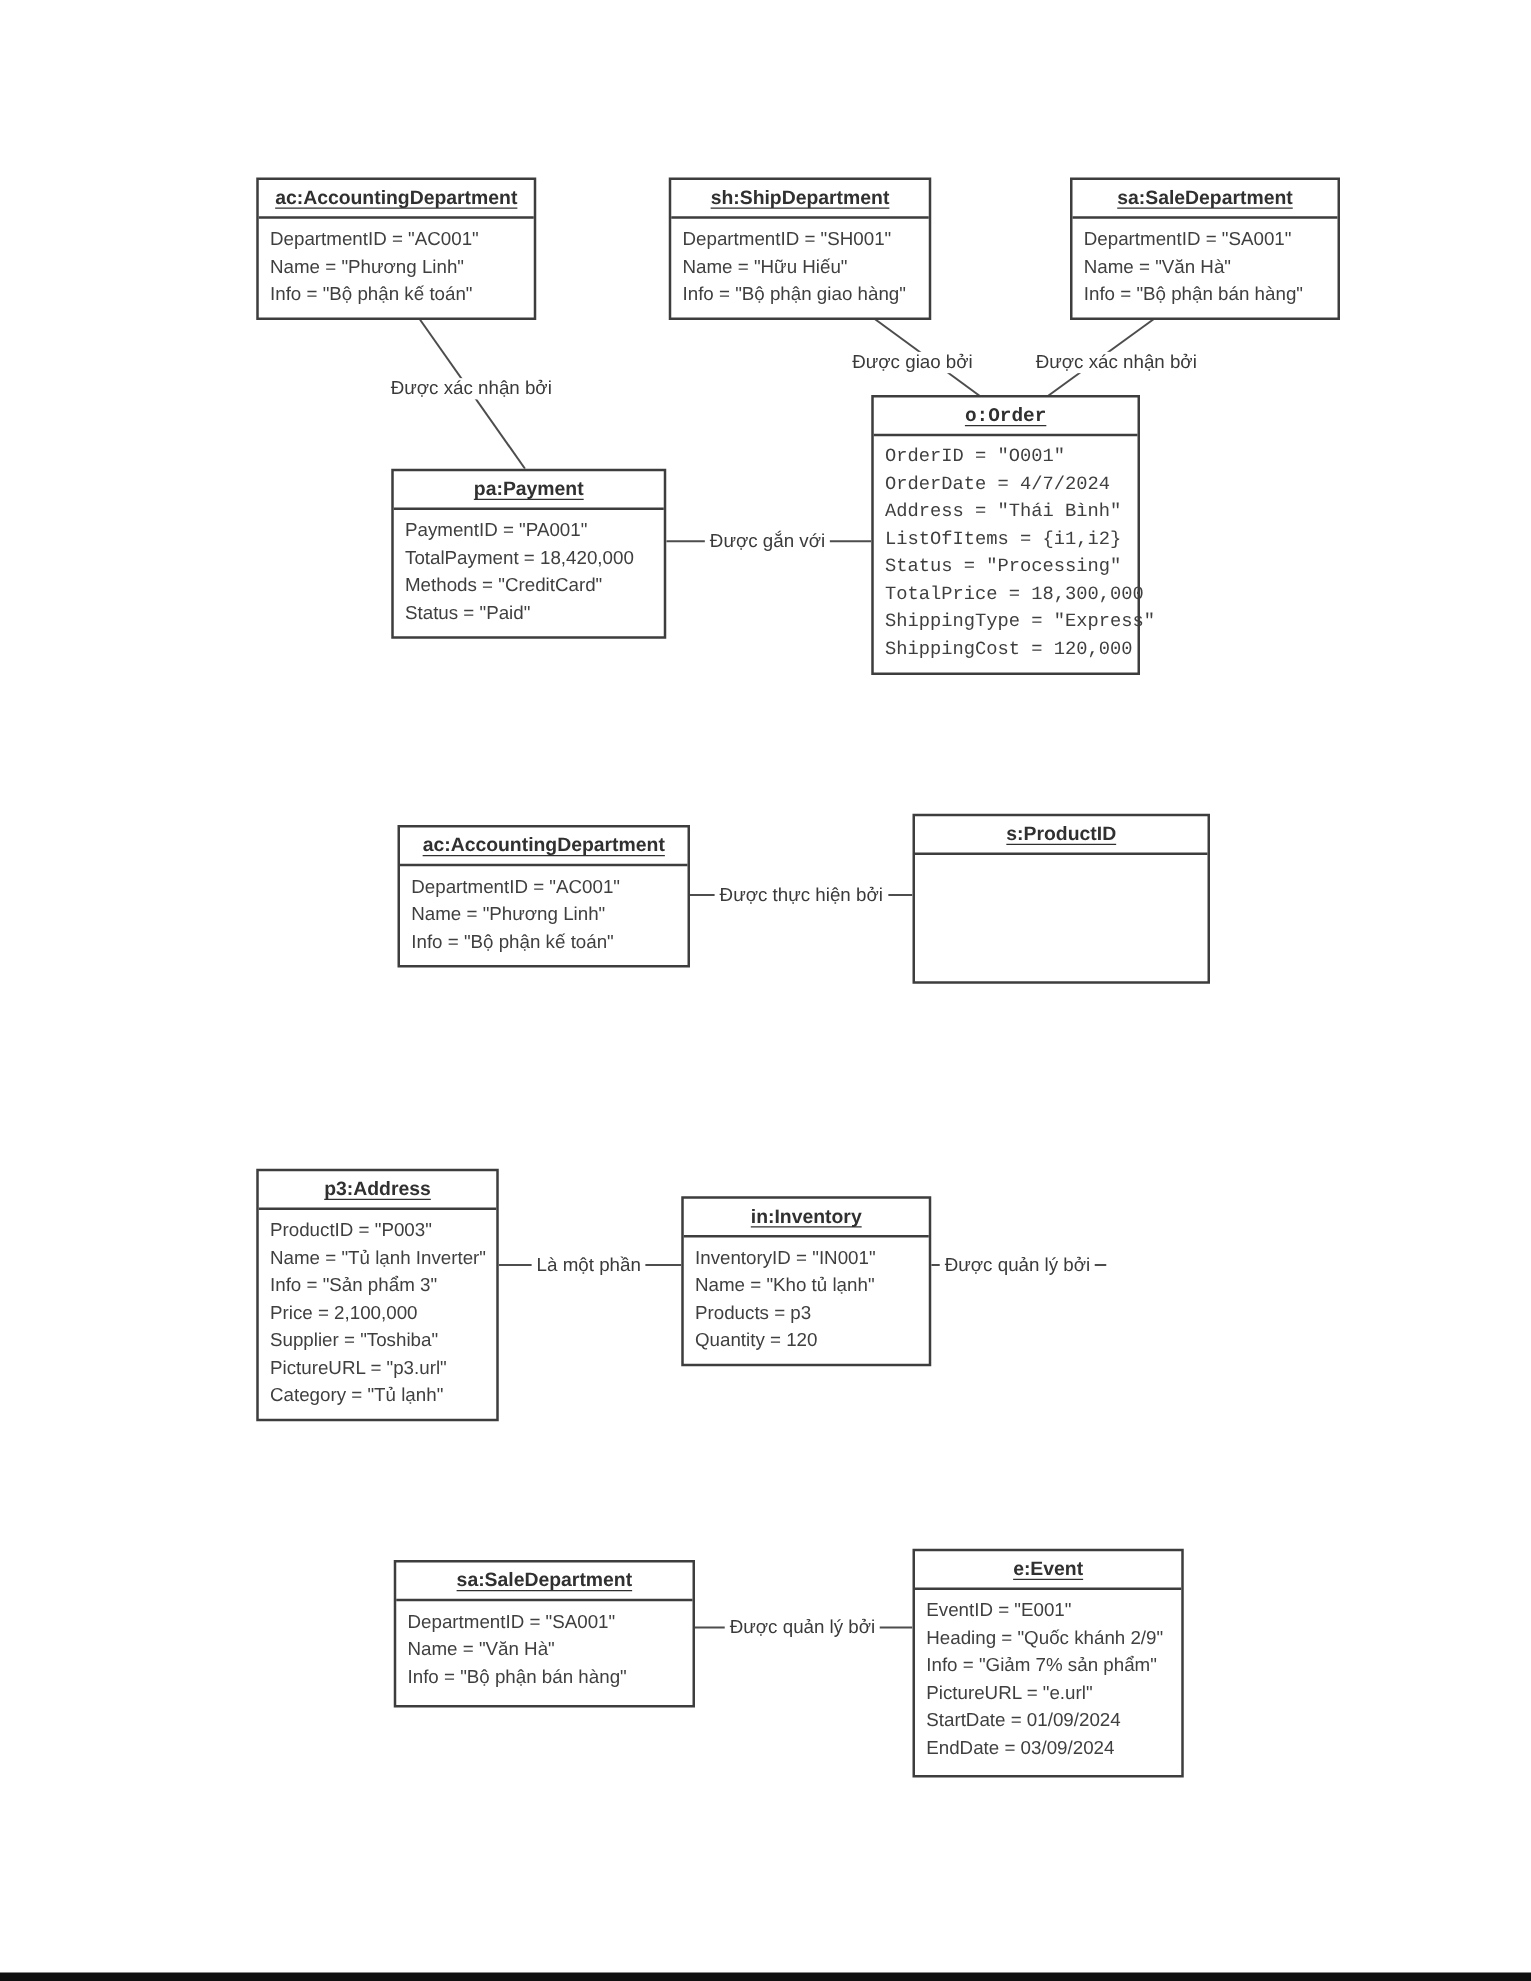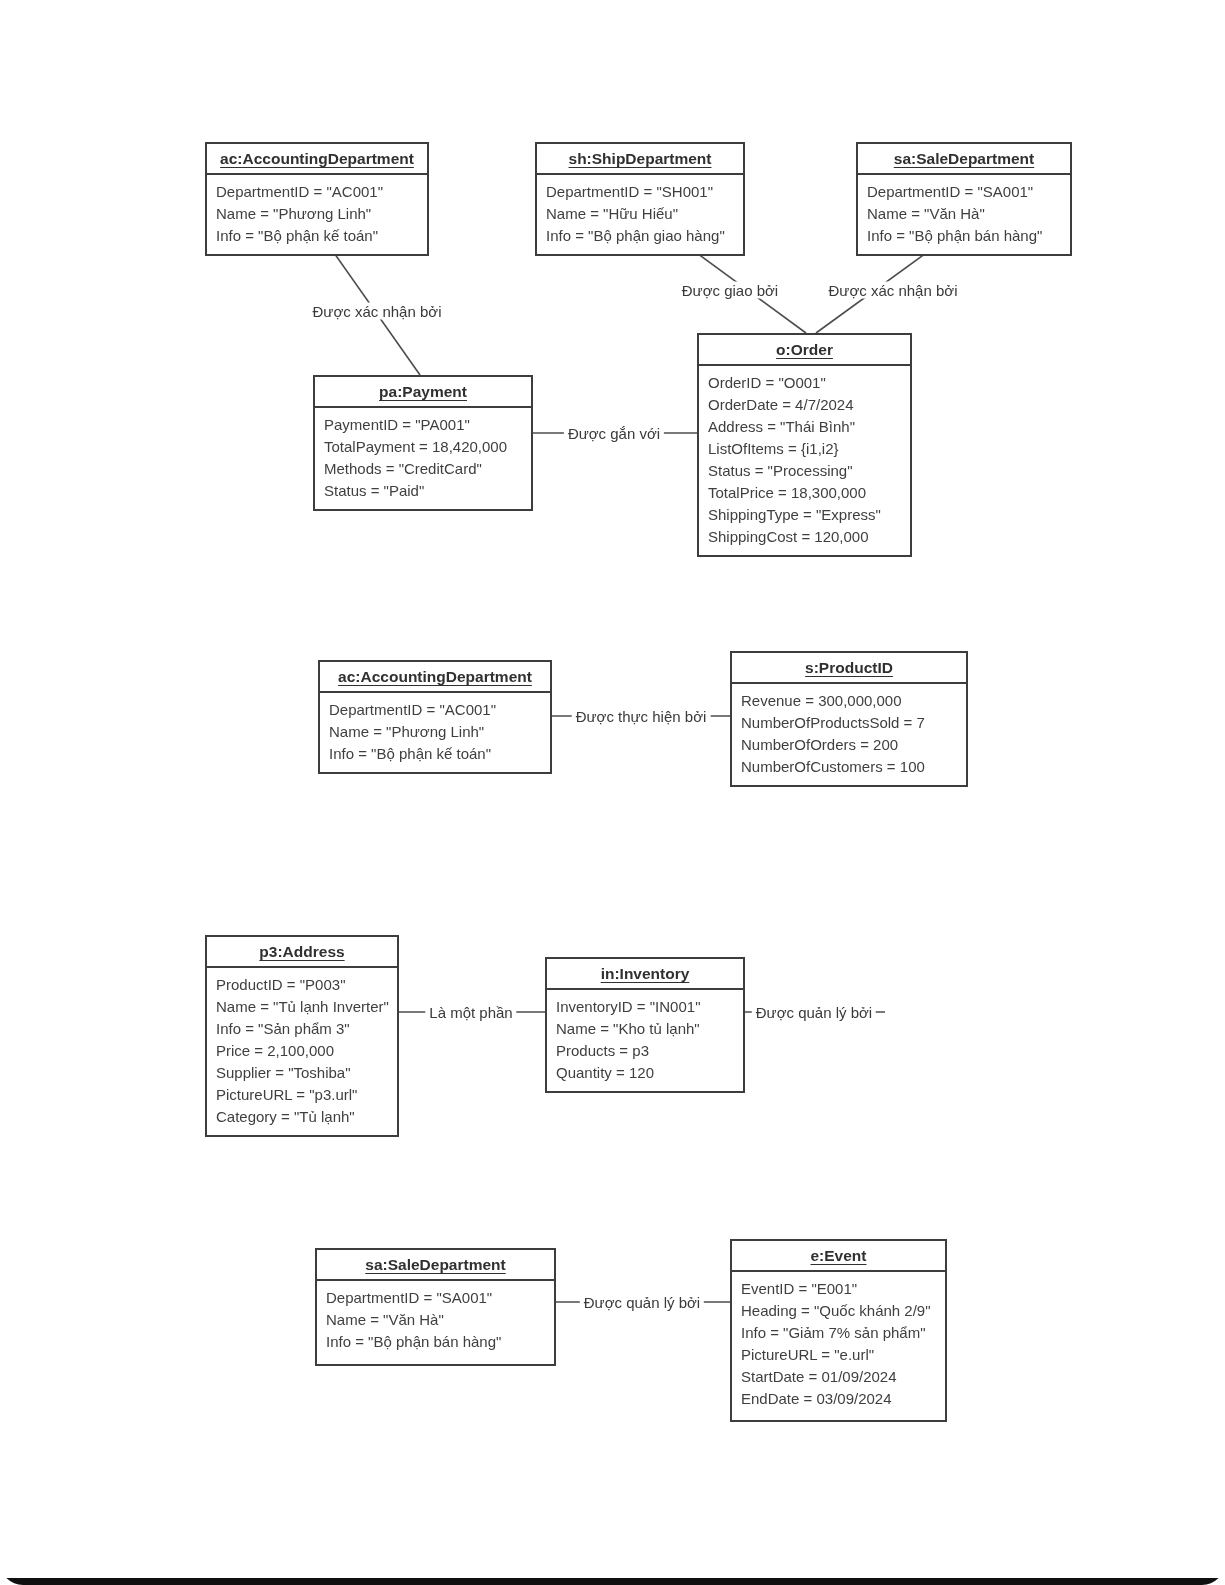--- a/index.html
+++ b/index.html
@@ -2,21 +2,20 @@
 <html><head>
 <meta charset="utf-8">
 <style>
   html,body{margin:0;padding:0;background:#ffffff;}
   #canvas{
     position:relative;
     width:1225px;height:1585px;
     background:#ffffff;
     font-family:"Liberation Sans", sans-serif;
     overflow:hidden;
-    border-radius:23px;
   }
   #wires{position:absolute;left:0;top:0;width:1225px;height:1585px;}
   .obj-box{
     position:absolute;
     background:#ffffff;
     border:2px solid #3d3d3d;
     box-sizing:border-box;
     color:#3f3f3f;
   }
   .obj-title{
@@ -101,21 +100,21 @@
   <div class="obj-box" style="left:313px;top:375px;width:220px;min-height:120px;">
     <div class="obj-title">pa:Payment</div>
     <div class="obj-body">
         <div class="attr-line">PaymentID = "PA001"</div>
         <div class="attr-line">TotalPayment = 18,420,000</div>
         <div class="attr-line">Methods = "CreditCard"</div>
         <div class="attr-line">Status = "Paid"</div>
       </div>
   </div>
 
-  <div class="obj-box" style="left:697px;top:333px;width:215px;min-height:203px;">
+  <div class="obj-box" style="left:697px;top:316px;width:215px;min-height:203px;font-family:Liberation Mono, monospace;">
     <div class="obj-title">o:Order</div>
     <div class="obj-body">
         <div class="attr-line">OrderID = "O001"</div>
         <div class="attr-line">OrderDate = 4/7/2024</div>
         <div class="attr-line">Address = "Thái Bình"</div>
         <div class="attr-line">ListOfItems = {i1,i2}</div>
         <div class="attr-line">Status = "Processing"</div>
         <div class="attr-line">TotalPrice = 18,300,000</div>
         <div class="attr-line">ShippingType = "Express"</div>
         <div class="attr-line">ShippingCost = 120,000</div>
@@ -126,26 +125,20 @@
     <div class="obj-title">ac:AccountingDepartment</div>
     <div class="obj-body">
         <div class="attr-line">DepartmentID = "AC001"</div>
         <div class="attr-line">Name = "Phương Linh"</div>
         <div class="attr-line">Info = "Bộ phận kế toán"</div>
       </div>
   </div>
 
   <div class="obj-box" style="left:730px;top:651px;width:238px;min-height:136px;">
     <div class="obj-title">s:ProductID</div>
-    <div class="obj-body">
-        <div class="attr-line">Revenue = 300,000,000</div>
-        <div class="attr-line">NumberOfProductsSold = 7</div>
-        <div class="attr-line">NumberOfOrders = 200</div>
-        <div class="attr-line">NumberOfCustomers = 100</div>
-      </div>
   </div>
 
   <div class="obj-box" style="left:205px;top:935px;width:194px;min-height:166px;">
     <div class="obj-title">p3:Address</div>
     <div class="obj-body">
         <div class="attr-line">ProductID = "P003"</div>
         <div class="attr-line">Name = "Tủ lạnh Inverter"</div>
         <div class="attr-line">Info = "Sản phẩm 3"</div>
         <div class="attr-line">Price = 2,100,000</div>
         <div class="attr-line">Supplier = "Toshiba"</div>

